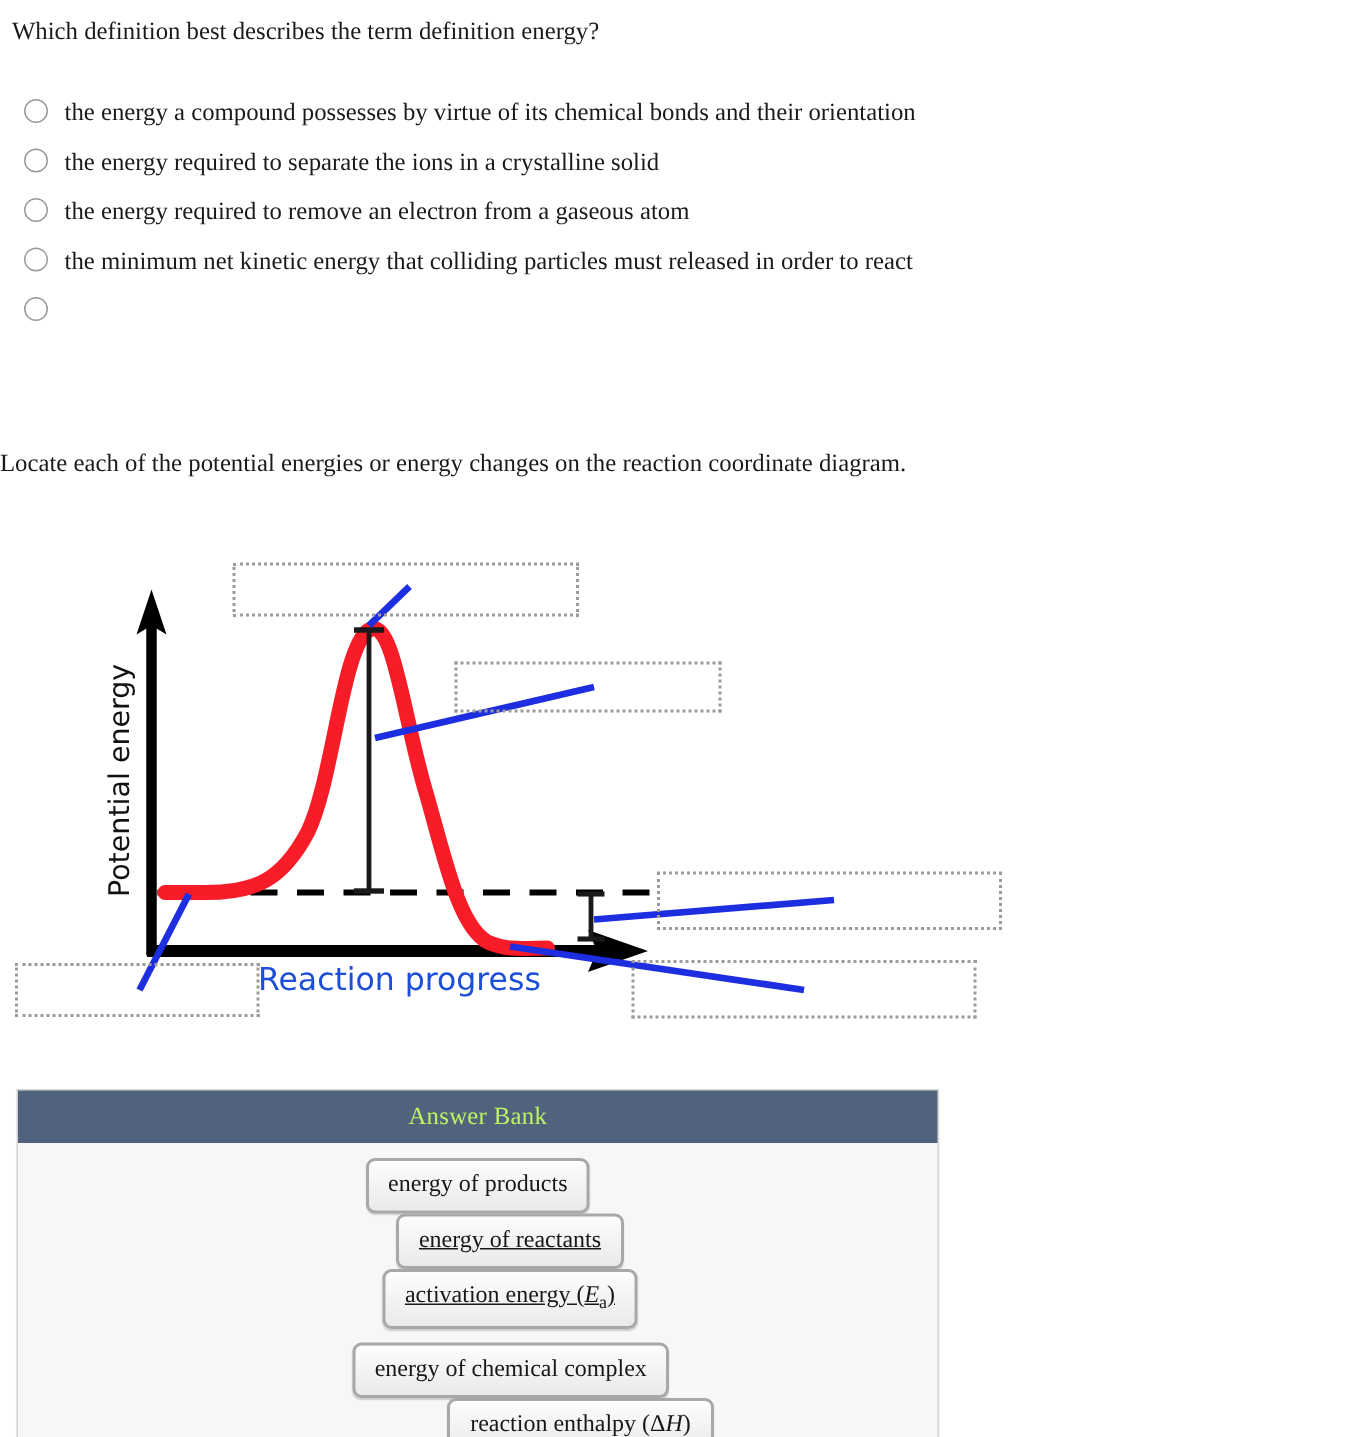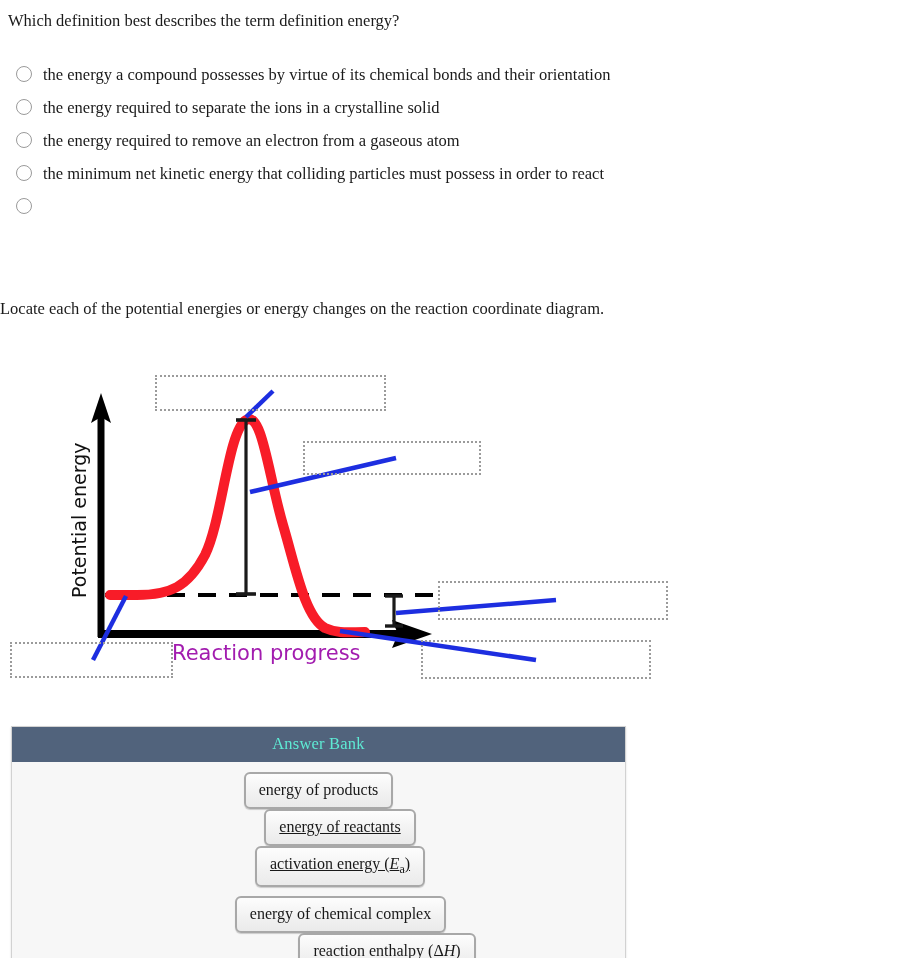--- a/index.html
+++ b/index.html
@@ -89,38 +89,38 @@
     background: transparent;
     box-sizing: border-box;
   }
 
   #x-axis-caption {
     position: absolute;
     left: 172px;
     top: 641px;
     font-family: "DejaVu Sans", "Liberation Sans", sans-serif;
     font-size: 21px;
-    color: #a21caf;
+    color: #1d4ed8;
     white-space: nowrap;
   }
 
   
   #answer-bank {
     position: absolute;
     left: 11px;
     top: 726px;
     width: 615px;
     background: #f7f7f7;
     border: 1px solid #d2d2d2;
     box-sizing: border-box;
     box-shadow: 0 1px 2px rgba(0,0,0,0.12);
   }
   #answer-bank-header {
     background: #51637c;
-    color: #5eead4;
+    color: #bef264;
     text-align: center;
     font-size: 16.5px;
     padding: 7px 0 8px 0;
     letter-spacing: 0.2px;
   }
   #answer-bank-body {
     padding: 10px 12px 16px 12px;
   }
   .bank-row {
     display: flex;
@@ -166,21 +166,21 @@
   <div class="choice-row">
     <span class="radio"></span>
     <span class="choice-label">the energy required to separate the ions in a crystalline solid</span>
   </div>
   <div class="choice-row">
     <span class="radio"></span>
     <span class="choice-label">the energy required to remove an electron from a gaseous atom</span>
   </div>
   <div class="choice-row">
     <span class="radio"></span>
-    <span class="choice-label">the minimum net kinetic energy that colliding particles must possess in order to react</span>
+    <span class="choice-label">the minimum net kinetic energy that colliding particles must released in order to react</span>
   </div>
   <div class="choice-row">
     <span class="radio"></span>
   </div>
 </div>
 
 <div id="instruction">Locate each of the potential energies or energy changes on the reaction coordinate diagram.</div>
 
 <div id="diagram">
   <svg width="700" height="340" viewBox="0 0 700 340">

